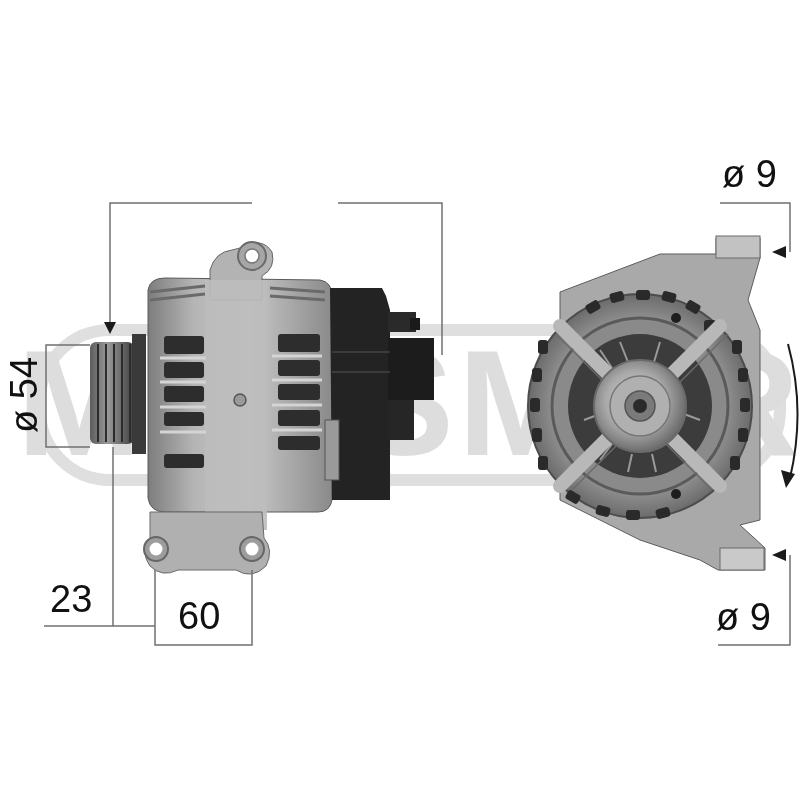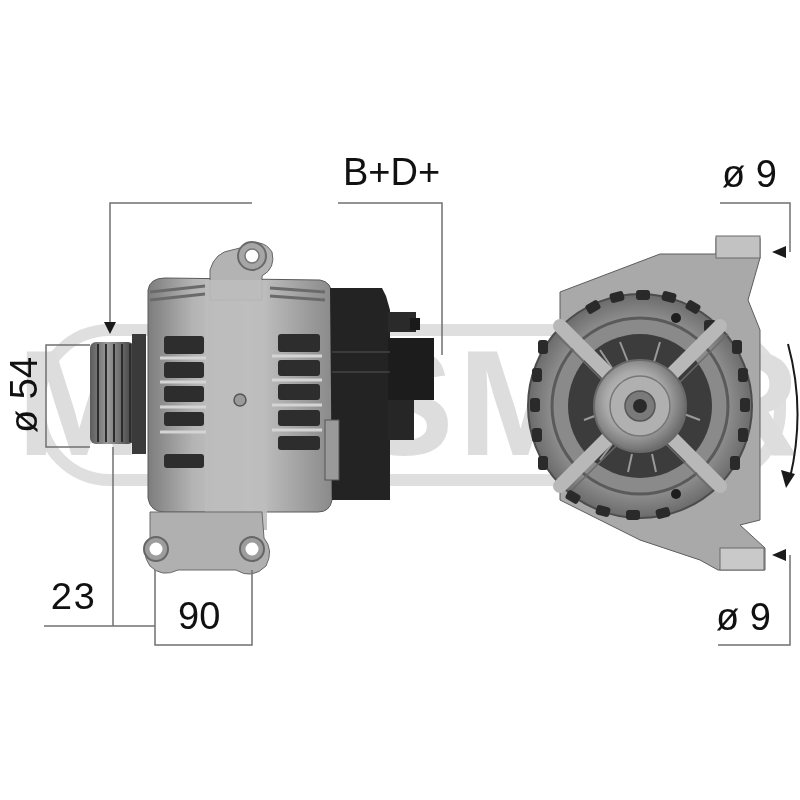--- a/index.html
+++ b/index.html
@@ -205,20 +205,19 @@
       <polygon points="772,555 786,549 786,561"></polygon>
     </g>
 
     <g>
       <path d="M788 344 Q806 410 790 478" stroke="#1a1a1a" stroke-width="2" fill="none"></path>
       <polygon points="781,470 795,474 786,488" fill="#1a1a1a"></polygon>
     </g>
   </svg>
 
   
-  <div class="label" style="left:343px; top:153px;">B+D+</div>
   <div class="label vert" style="left:-14px; top:376px; width:76px; text-align:center;">ø 54</div>
-  <div class="label" style="left:50px; top:580px;font-family:Liberation Mono, monospace;">23</div>
-  <div class="label" style="left:178px; top:597px;">90</div>
+  <div class="label" style="left:50px; top:580px;">23</div>
+  <div class="label" style="left:178px; top:597px;">60</div>
   <div class="label" style="left:722px; top:155px;">ø 9</div>
   <div class="label" style="left:716px; top:598px;">ø 9</div>
 
 </div>
 
 </body></html>

